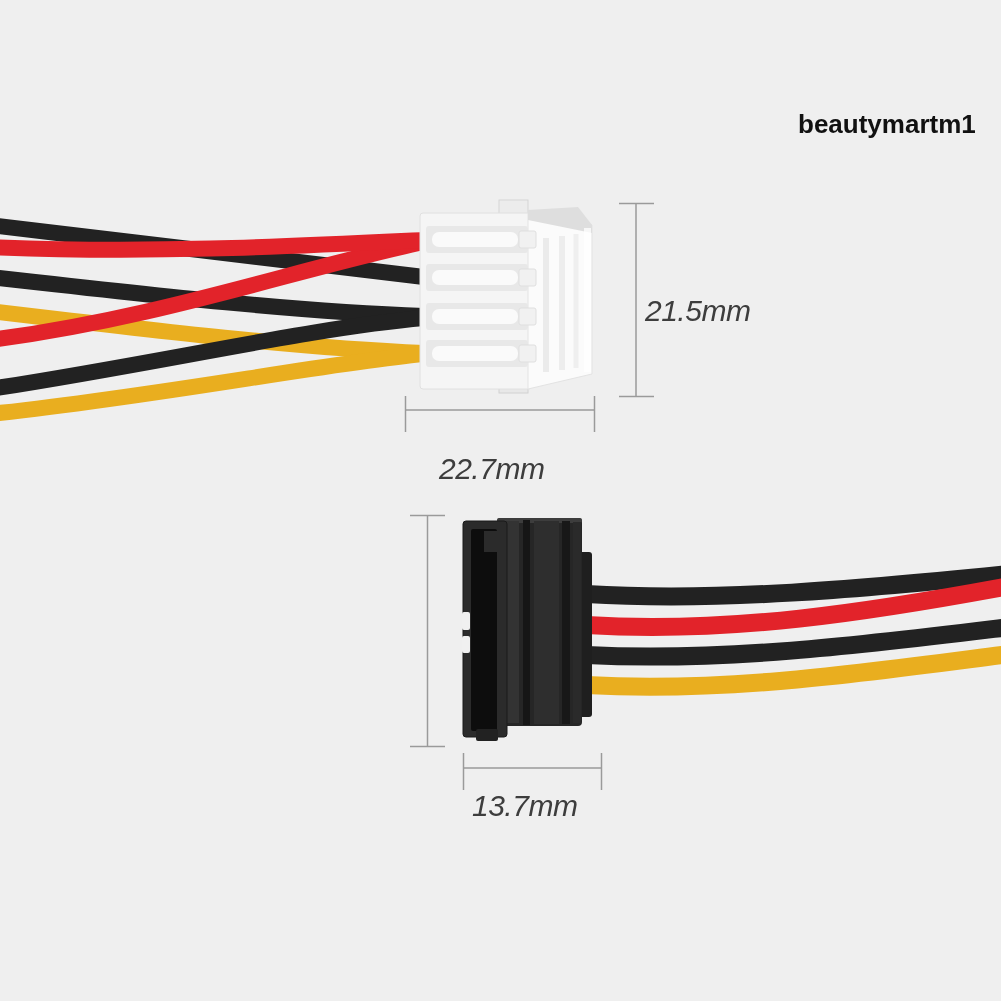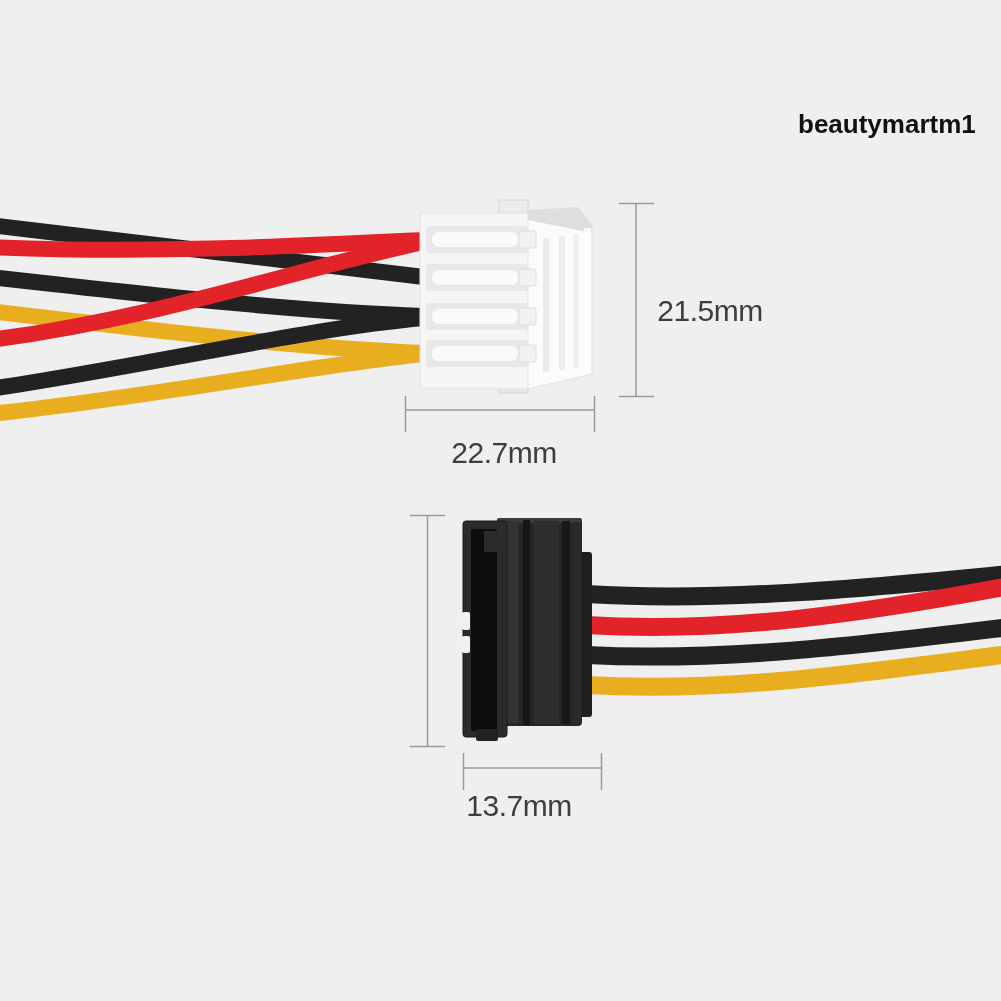--- a/index.html
+++ b/index.html
@@ -26,29 +26,30 @@
   .watermark{
     position:absolute;
     left:798px;top:109px;width:170px;
     font-size:26px;font-weight:bold;
     letter-spacing:0px;
     color:var(--watermark-text);
   }
   .dim-label{
     position:absolute;
     width:130px;
-    text-align:center;
+    text-align:left;
     font-size:30px;
     letter-spacing:-0.5px;
     color:var(--dimension-text);
+    font-style:italic;
   }
   .lbl-top-height{left:645px;top:294px;}
-  .lbl-top-width{left:439px;top:436px;}
+  .lbl-top-width{left:439px;top:452px;}
   .lbl-bottom-height{left:285px;top:610px;}
-  .lbl-bottom-width{left:454px;top:789px;}
+  .lbl-bottom-width{left:472px;top:789px;}
   .wire-red{stroke:var(--wire-red);fill:none;stroke-linecap:round;}
   .wire-black{stroke:var(--wire-black);fill:none;stroke-linecap:round;}
   .wire-yellow{stroke:var(--wire-yellow);fill:none;stroke-linecap:round;}
   .dim{stroke:var(--dimension-line);stroke-width:1.5;fill:none;}
 </style>
 </head>
 <body>
 
 <div class="stage">
 

